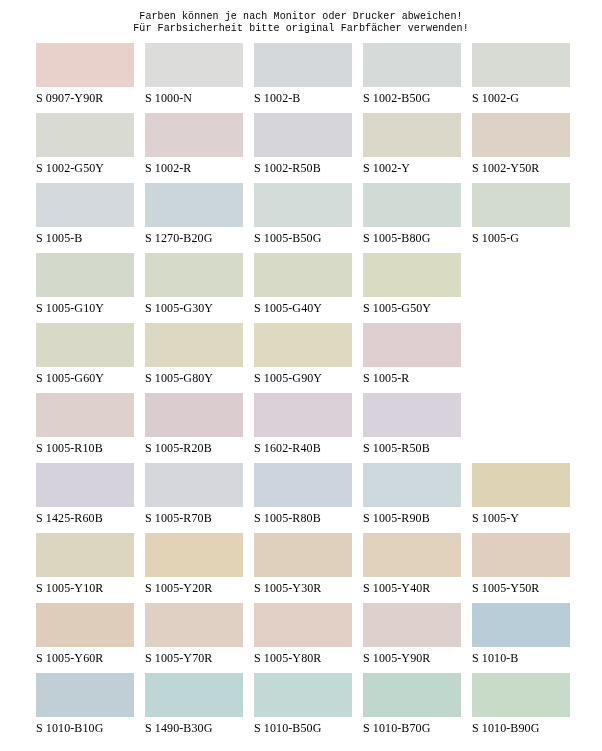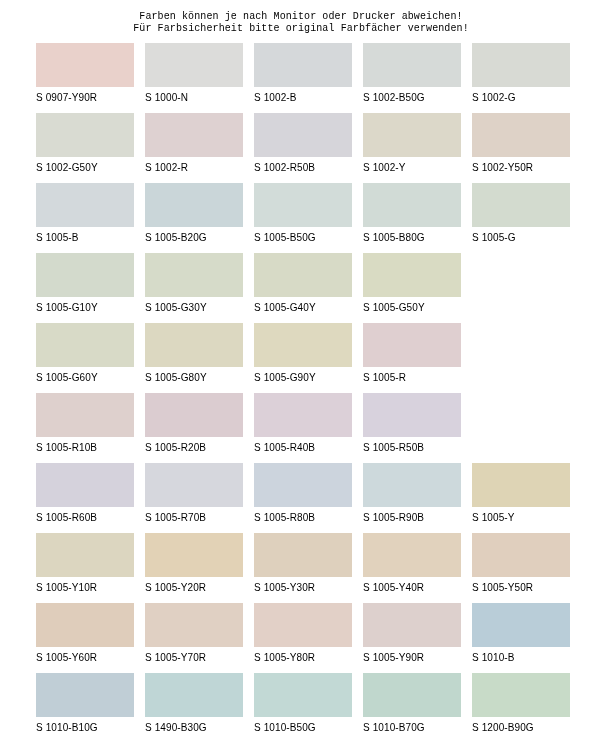--- a/index.html
+++ b/index.html
@@ -48,22 +48,22 @@
   }
   .cell:last-child {
     margin-right: 0;
   }
   .swatch {
     width: 98px;
     height: 44px;
     display: block;
   }
   .swatch-label {
-    font-family: Liberation Sans, sans-serif;
-    font-size: 10px;
+    font-family: Liberation Serif, serif;
+    font-size: 12px;
     line-height: 10px;
     color: #000000;
     margin-top: 6px;
     white-space: nowrap;
     letter-spacing: 0.1px;
   }
 </style>
 </head>
 <body>
 
@@ -119,21 +119,21 @@
           <div class="swatch-label">S 1002-Y50R</div>
         </div>
       </div>
       <div class="row">
         <div class="cell">
           <div class="swatch" style="background-color: rgb(211, 217, 220);"></div>
           <div class="swatch-label">S 1005-B</div>
         </div>
         <div class="cell">
           <div class="swatch" style="background-color: rgb(202, 214, 217);"></div>
-          <div class="swatch-label">S 1005-B20G</div>
+          <div class="swatch-label">S 1270-B20G</div>
         </div>
         <div class="cell">
           <div class="swatch" style="background-color: rgb(210, 220, 217);"></div>
           <div class="swatch-label">S 1005-B50G</div>
         </div>
         <div class="cell">
           <div class="swatch" style="background-color: rgb(209, 219, 214);"></div>
           <div class="swatch-label">S 1005-B80G</div>
         </div>
         <div class="cell">
@@ -181,31 +181,31 @@
         <div class="cell">
           <div class="swatch" style="background-color: rgb(222, 208, 205);"></div>
           <div class="swatch-label">S 1005-R10B</div>
         </div>
         <div class="cell">
           <div class="swatch" style="background-color: rgb(219, 204, 208);"></div>
           <div class="swatch-label">S 1005-R20B</div>
         </div>
         <div class="cell">
           <div class="swatch" style="background-color: rgb(220, 208, 216);"></div>
-          <div class="swatch-label">S 1005-R40B</div>
+          <div class="swatch-label">S 1602-R40B</div>
         </div>
         <div class="cell">
           <div class="swatch" style="background-color: rgb(216, 210, 221);"></div>
           <div class="swatch-label">S 1005-R50B</div>
         </div>
       </div>
       <div class="row">
         <div class="cell">
           <div class="swatch" style="background-color: rgb(213, 210, 220);"></div>
-          <div class="swatch-label">S 1005-R60B</div>
+          <div class="swatch-label">S 1425-R60B</div>
         </div>
         <div class="cell">
           <div class="swatch" style="background-color: rgb(214, 215, 221);"></div>
           <div class="swatch-label">S 1005-R70B</div>
         </div>
         <div class="cell">
           <div class="swatch" style="background-color: rgb(204, 212, 221);"></div>
           <div class="swatch-label">S 1005-R80B</div>
         </div>
         <div class="cell">
@@ -273,18 +273,18 @@
         <div class="cell">
           <div class="swatch" style="background-color: rgb(194, 217, 213);"></div>
           <div class="swatch-label">S 1010-B50G</div>
         </div>
         <div class="cell">
           <div class="swatch" style="background-color: rgb(192, 215, 205);"></div>
           <div class="swatch-label">S 1010-B70G</div>
         </div>
         <div class="cell">
           <div class="swatch" style="background-color: rgb(200, 219, 200);"></div>
-          <div class="swatch-label">S 1200-B90G</div>
+          <div class="swatch-label">S 1010-B90G</div>
         </div>
       </div>
     </div>
 
 </div>
 
 </body></html>

